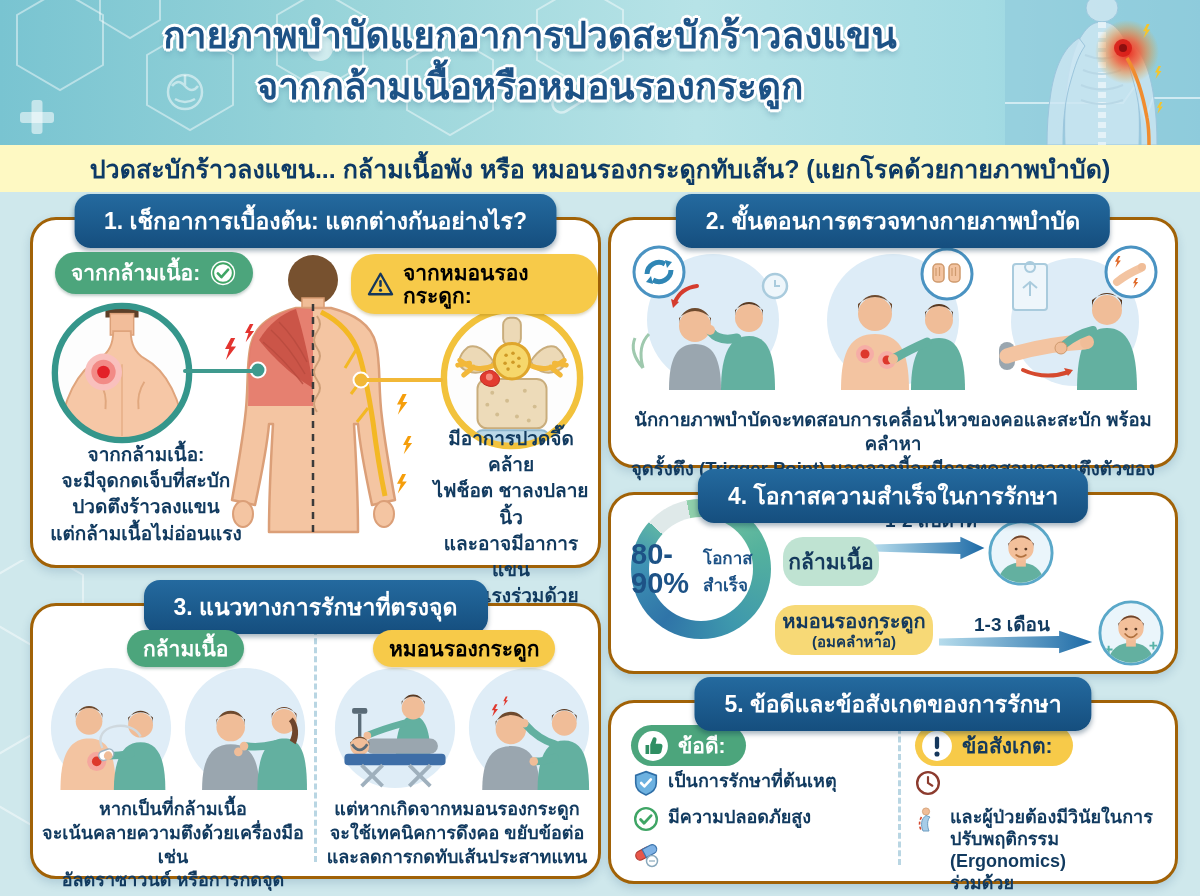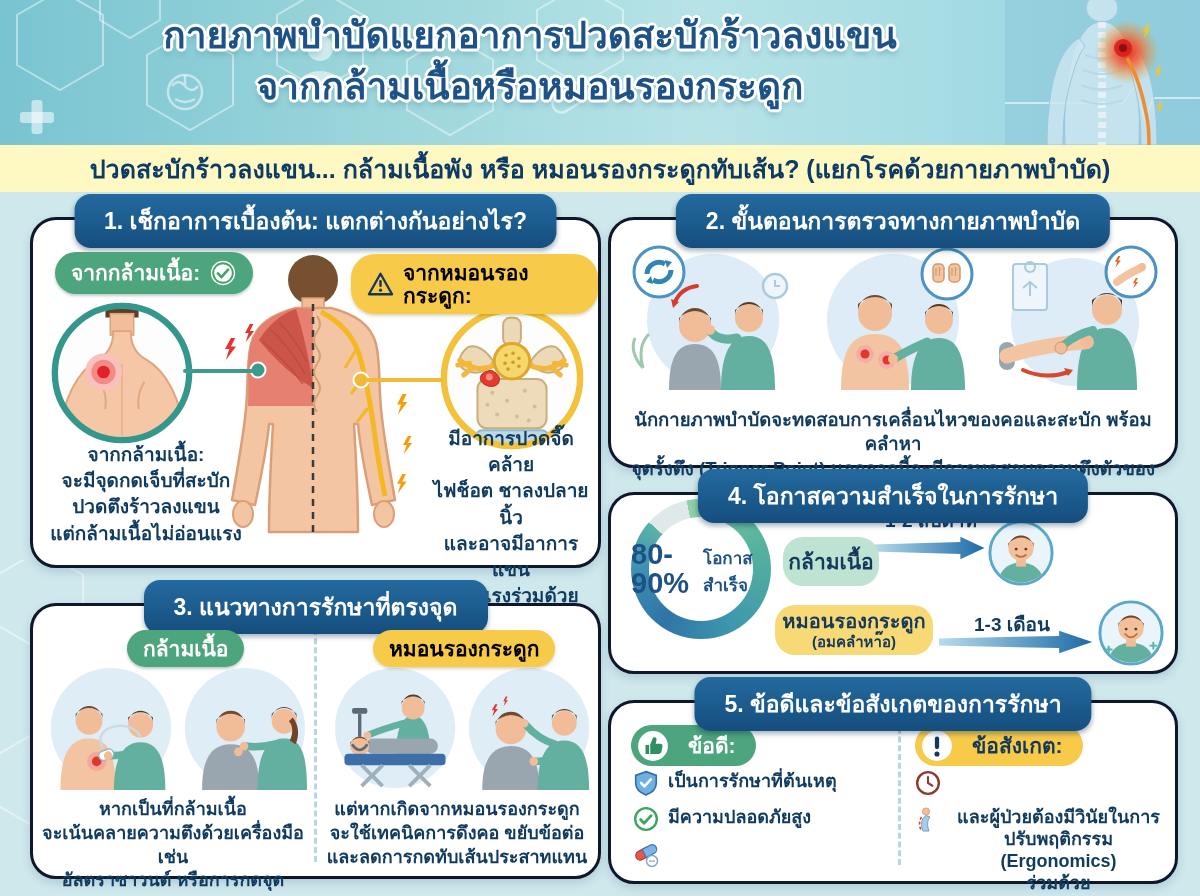--- a/index.html
+++ b/index.html
@@ -9,21 +9,21 @@
   .banner{position:absolute;left:0;top:0;width:1200px;height:184px;
     background:linear-gradient(90deg,#79c4d1 0%,#9ad5da 30%,#b7e3e7 58%,#a3dbe3 82%,#8fcfdd 100%)}
   .hexes{position:absolute;left:0;top:0}
   .torso{position:absolute;right:0;top:0}
   .title{position:absolute;left:60px;right:200px;top:10px;text-align:center;font-weight:bold;
     font-size:37px;line-height:1.38;color:#1d5286;
     text-shadow:-2px -2px 0 #fff,2px -2px 0 #fff,-2px 2px 0 #fff,2px 2px 0 #fff,0 -3px 0 #fff,0 3px 0 #fff,-3px 0 0 #fff,3px 0 0 #fff,0 5px 6px rgba(20,70,110,.35)}
   .subbar{position:absolute;left:0;top:145px;width:1200px;height:47px;background:#fef9c3;
     display:flex;align-items:center;justify-content:center;font-size:25px;font-weight:bold;color:#0d3a66}
   
-  .card{position:absolute;background:#fff;border:3px solid #0f172a;border-radius:26px;
+  .card{position:absolute;background:#fff;border:3px solid #a16207;border-radius:26px;
     box-shadow:0 4px 10px rgba(30,80,120,.18);z-index:2}
   .card-header{position:absolute;top:-26px;left:50%;transform:translateX(-50%);
     background:linear-gradient(180deg,#246a9f,#154e7e);color:#fff;font-weight:bold;font-size:23px;
     white-space:nowrap;padding:9px 30px;border-radius:16px;box-shadow:0 3px 5px rgba(0,40,70,.35);z-index:3}
   #card1{left:30px;top:217px;width:565px;height:345px}
   #card2{left:608px;top:217px;width:564px;height:245px}
   #card3{left:30px;top:603px;width:565px;height:270px}
   #card4{left:608px;top:492px;width:564px;height:176px}
   #card5{left:608px;top:700px;width:564px;height:178px}
   
@@ -63,30 +63,30 @@
   .donut-label{font-size:17px;font-weight:bold;color:#1d5286;margin-top:4px}
   .s4pill{position:absolute;font-weight:bold;border-radius:20px;text-align:center;z-index:3}
   .s4pill.green{left:172px;top:42px;width:96px;padding:8px 0;background:#bfe3d2;color:#14395c;font-size:21px}
   .s4pill.yellow{left:164px;top:110px;width:158px;padding:5px 0;background:#f7d976;color:#14395c;font-size:20px;line-height:1.15}
   .s4pill .sub{font-size:15px;font-weight:bold}
   .s4-dur1{left:258px;top:10px;width:124px;font-size:19px}
   .s4-dur2{left:348px;top:114px;width:106px;font-size:19px}
   .arrow{position:absolute;z-index:1}
   .avatar{position:absolute;width:68px;height:68px;z-index:2}
   
-  .s5pill{position:absolute;display:flex;align-items:center;gap:19px;font-weight:bold;
+  .s5pill{position:absolute;display:flex;align-items:center;gap:9px;font-weight:bold;
     border-radius:24px;padding:4px 20px 4px 6px;font-size:21px}
   .s5pill.green{left:20px;top:22px;background:#4ca57c;color:#fff}
   .s5pill.yellow{left:304px;top:22px;background:#f7ca49;color:#14395c}
   .s5list{position:absolute;top:68px;list-style:none;margin:0;padding:0}
   .s5list.l{left:22px;width:262px}
   .s5list.r{left:304px;width:252px}
   .s5list li{display:flex;align-items:flex-start;gap:9px;margin-bottom:7px}
   .s5list li .ic{flex:0 0 26px;margin-top:-1px}
-  .s5list li .tx{font-size:18px;font-weight:bold;color:#113a5f;line-height:1.22;white-space:pre-line;text-align:center}
+  .s5list li .tx{font-size:18px;font-weight:bold;color:#113a5f;line-height:1.22;white-space:pre-line;text-align:left}
   .deco{position:absolute;z-index:0;opacity:.45}
 </style>
 </head>
 <body>
 
 <div class="poster">
 
   <svg width="0" height="0" style="position:absolute">
     <defs>
       <path id="bolt" d="M7,0 L0,13 L5,13 L1,26 L13,10 L7,10 L12,0 Z"></path>

